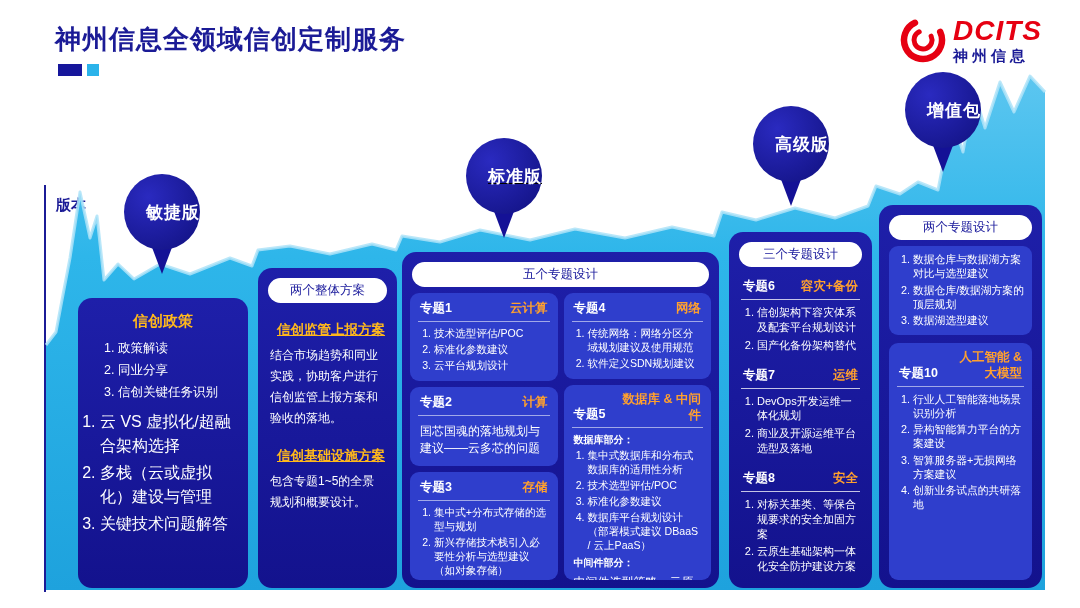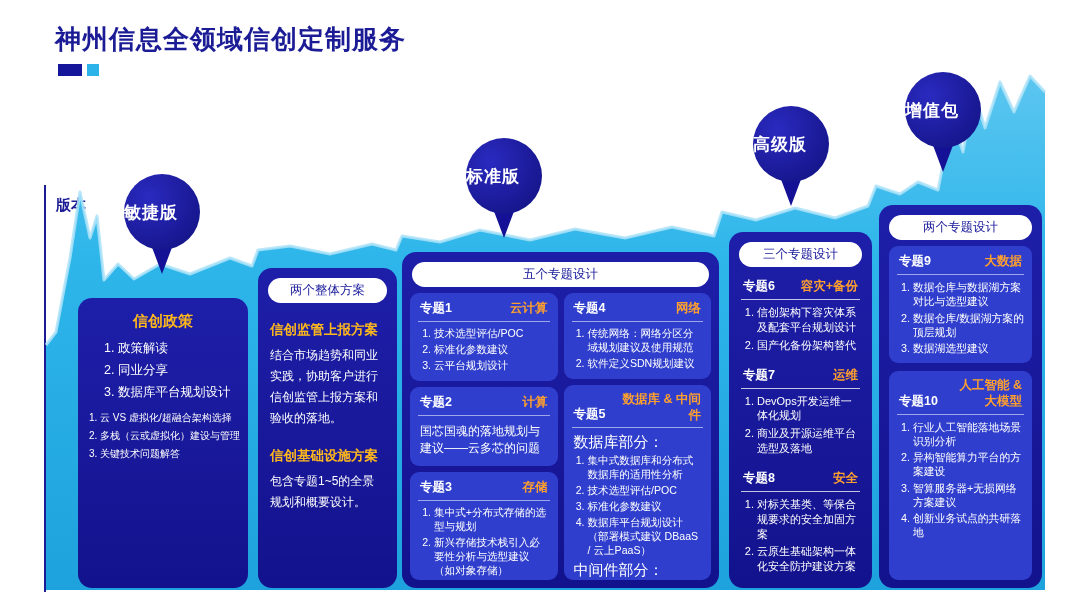--- a/index.html
+++ b/index.html
@@ -25,57 +25,57 @@
   .axis-plan { top:328px; }
 
   
   .mountain { position:absolute; left:0; top:0; z-index:1; }
 
   
   .balloon { position:absolute; width:76px; z-index:5; }
   .balloon-tail { position:absolute; left:50%; top:60px; transform:translateX(-50%);
     width:0; height:0; border-left:15px solid transparent; border-right:15px solid transparent; border-top:40px solid #141196; }
   .balloon-circle { position:relative; width:76px; height:76px; border-radius:50%;
-    background:radial-gradient(circle at 32% 30%, #2a2ac0, #10107e); display:flex; align-items:center; justify-content:flex-start; }
+    background:radial-gradient(circle at 32% 30%, #2a2ac0, #10107e); display:flex; align-items:center; justify-content:flex-end; }
   .balloon-circle span { color:#ffffff; font-weight:bold; font-size:17px; letter-spacing:1px; }
 
   
   .panel { position:absolute; background:linear-gradient(180deg,#1e1fa9 0%, #13128d 100%);
     border-radius:14px; z-index:3; color:#fff; display:flex; flex-direction:column; overflow:hidden; }
   .p-agile    { left:78px;  top:298px; width:170px; height:290px; }
   .p-overall  { left:258px; top:268px; width:139px; height:320px; }
   .p-standard { left:402px; top:252px; width:317px; height:336px; }
   .p-advanced { left:729px; top:232px; width:143px; height:356px; }
   .p-value    { left:879px; top:205px; width:163px; height:383px; }
 
   .pill { background:#ffffff; color:#16169a; font-weight:normal; font-size:12.5px; text-align:center;
     border-radius:14px; padding:4px 6px; margin:10px 10px 6px; flex:none; }
 
   .sec-title { color:#ffb81c; font-weight:bold; text-align:center; }
   .p-agile .sec-title { font-size:15px; margin:14px 4px 6px; }
   .p-agile .wlist-a { margin:2px 0 4px 40px; font-size:12.5px; }
-  .p-agile .wlist-b { margin:2px 8px 4px 22px; font-size:10px; }
+  .p-agile .wlist-b { margin:2px 8px 4px 22px; font-size:16px; }
   .wlist { list-style:decimal; color:#fff; }
   .wlist li { line-height:1.5; margin-bottom:3px; }
 
-  .p-overall .sec-left { color:#ffb81c; font-weight:bold; font-size:13.5px; text-align:left; margin:12px 12px 6px; }
+  .p-overall .sec-left { color:#ffb81c; font-weight:bold; font-size:13.5px; text-align:right; margin:12px 12px 6px;text-decoration:underline; }
   .p-overall .body { color:#fff; font-size:12px; line-height:1.75; margin:0 12px 6px; }
 
   .cols { flex:1; display:flex; gap:6px; padding:0 8px 8px; min-height:0; }
   .col { flex:1; display:flex; flex-direction:column; gap:6px; min-height:0; }
   .topic-box { background:#2f3ecc; border-radius:9px; padding:6px 8px; overflow:hidden; }
   .grow { flex:1; }
   .topic-head { display:flex; justify-content:space-between; align-items:flex-end; gap:8px;
     border-bottom:1px solid rgba(255,255,255,.55); padding:1px 2px 4px; margin-bottom:5px; }
   .tid { color:#ffffff; font-weight:bold; font-size:12.5px; white-space:nowrap; }
   .tname { color:#ffa02e; font-weight:bold; font-size:12.5px; text-align:right; line-height:1.25; }
   .wlist.small { margin-left:16px; font-size:10.6px; }
   .wlist.small li { line-height:1.32; margin-bottom:2px; }
   .topic-body { color:#fff; font-size:12px; line-height:1.45; padding:2px 2px; }
-  .sub-label { color:#fff; font-weight:normal; font-size:15px; margin:3px 2px 2px; }
+  .sub-label { color:#fff; font-weight:bold; font-size:10px; margin:3px 2px 2px; }
 
   .adv-topic { margin:4px 12px 6px; }
   .adv-topic .topic-head { border-bottom:1.5px solid rgba(255,255,255,.75); }
   .adv-topic .wlist { margin-left:16px; font-size:11px; }
   .adv-topic .wlist li { line-height:1.35; margin-bottom:3px; }
 
   .p-value .topic-box { margin:0 10px 8px; }
   .p-value .wlist.small { font-size:10.8px; }
 </style>
 </head>
@@ -94,32 +94,44 @@
     <polygon fill="url(#mg)" points="46,590 46,345 56,332 62,300 70,258 80,192 90,238 97,216 104,280 118,264 134,279 160,264 190,274 230,258 252,266 258,250 290,246 330,254 372,244 396,250 402,236 440,242 480,230 530,240 575,229 625,238 672,227 714,236 722,212 756,220 795,208 835,218 868,206 876,186 900,194 918,182 938,190 952,118 963,152 974,92 985,128 1000,82 1014,112 1030,76 1045,92 1045,590"></polygon>
     <polyline fill="none" stroke="#aee3f8" stroke-width="3" stroke-linejoin="round" opacity="0.85" points="46,345 56,332 62,300 70,258 80,192 90,238 97,216 104,280 118,264 134,279 160,264 190,274 230,258 252,266 258,250 290,246 330,254 372,244 396,250 402,236 440,242 480,230 530,240 575,229 625,238 672,227 714,236 722,212 756,220 795,208 835,218 868,206 876,186 900,194 918,182 938,190 952,118 963,152 974,92 985,128 1000,82 1014,112 1030,76 1045,92"></polyline>
   </svg>
 
   <div class="page-title">神州信息全领域信创定制服务</div>
   <div class="title-squares">
     <span class="sq1"></span>
     <span class="sq2"></span>
   </div>
 
+  <div class="logo">
+    <svg width="48" height="48" viewBox="0 0 48 48">
+      <g transform="rotate(-25 24 24)">
+        <path d="M 24,5 A 19,19 0 1 0 43,24" fill="none" stroke="#e60012" stroke-width="6.5" stroke-linecap="round"></path>
+        <path d="M 24,15 A 9,9 0 1 0 33,24" fill="none" stroke="#e60012" stroke-width="5" stroke-linecap="round"></path>
+      </g>
+    </svg>
+    <div class="logo-texts">
+      <span class="logo-en">DCITS</span>
+      <span class="logo-cn">神州信息</span>
+    </div>
+  </div>
 
   <div class="axis-line"></div>
   <div class="axis-label axis-version">版本</div>
   <div class="axis-label axis-plan">方案</div>
 
   <div class="balloon" style="left:124px; top:174px;">
     <div class="balloon-tail"></div>
     <div class="balloon-circle">
         <span>敏捷版</span>
       </div>
   </div>
-  <div class="balloon" style="left:466px; top:138px;">
+  <div class="balloon" style="left:466px; top:138px;text-decoration:underline;">
     <div class="balloon-tail"></div>
     <div class="balloon-circle">
         <span>标准版</span>
       </div>
   </div>
   <div class="balloon" style="left:753px; top:106px;">
     <div class="balloon-tail"></div>
     <div class="balloon-circle">
         <span>高级版</span>
       </div>
@@ -129,21 +141,21 @@
     <div class="balloon-circle">
         <span>增值包</span>
       </div>
   </div>
 
   <div class="panel p-agile">
     <div class="sec-title">信创政策</div>
     <ol class="wlist wlist-a">
       <li>政策解读</li>
       <li>同业分享</li>
-      <li>数据库平台规划设计</li>
+      <li>信创关键任务识别</li>
     </ol>
     <ol class="wlist wlist-b">
       <li>云 VS 虚拟化/超融合架构选择</li>
       <li>多栈（云或虚拟化）建设与管理</li>
       <li>关键技术问题解答</li>
     </ol>
   </div>
 
   <div class="panel p-overall">
     <div class="pill">两个整体方案</div>
@@ -257,24 +269,20 @@
         <li>对标关基类、等保合规要求的安全加固方案</li>
         <li>云原生基础架构一体化安全防护建设方案</li>
       </ol>
     </div>
   </div>
 
   <div class="panel p-value">
     <div class="pill">两个专题设计</div>
 
     <div class="topic-box">
-      <div class="topic-head">
-        <span class="tid">专题9</span>
-        <span class="tname">大数据</span>
-      </div>
       <ol class="wlist small">
         <li>数据仓库与数据湖方案对比与选型建议</li>
         <li>数据仓库/数据湖方案的顶层规划</li>
         <li>数据湖选型建议</li>
       </ol>
     </div>
 
     <div class="topic-box grow">
       <div class="topic-head">
         <span class="tid">专题10</span>

